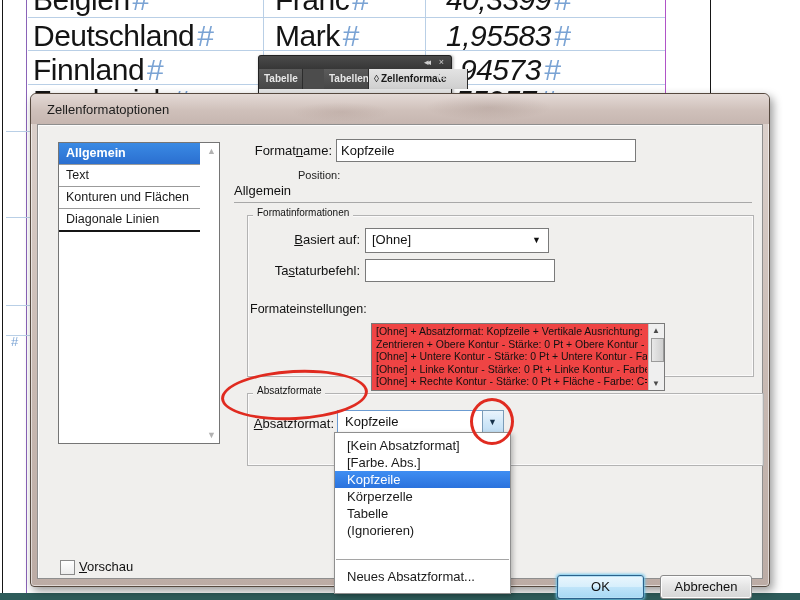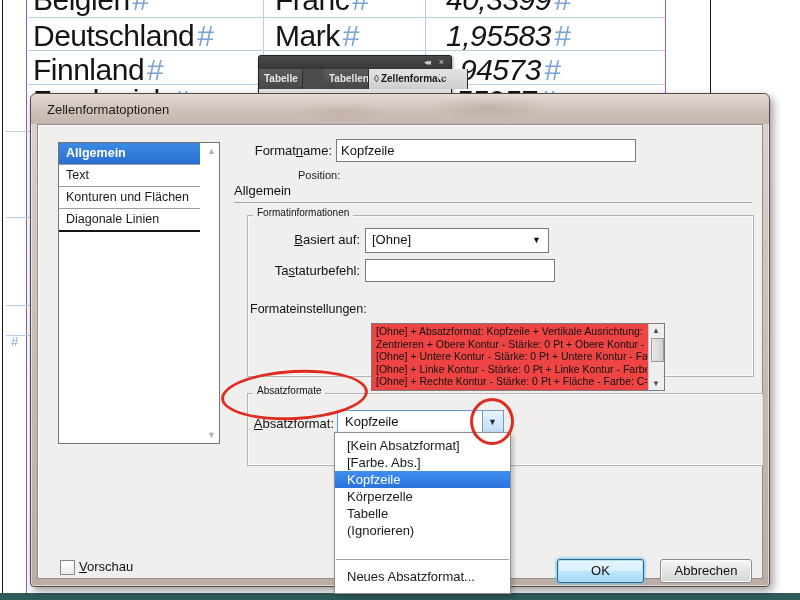--- a/index.html
+++ b/index.html
@@ -111,21 +111,21 @@
     box-shadow:2px 2px 5px rgba(0,0,0,.25);}
   #dd-items{position:absolute;left:0;top:4px;right:0;}
   .dd-item{height:17px;line-height:17px;font-size:13px;color:#1a1a1a;padding-left:12px;white-space:nowrap;}
   .dd-item.selected{background:linear-gradient(#3f8ef2,#2a72dd);color:#fff;}
   #dd-separator{position:absolute;left:1px;right:1px;bottom:33px;height:1px;background:#a5a5a5;}
   #dd-footer{position:absolute;left:0;right:0;bottom:7px;height:18px;line-height:18px;font-size:13px;color:#1a1a1a;padding-left:12px;}
 
   
   #preview-checkbox{position:absolute;left:22px;top:435px;width:13px;height:13px;background:linear-gradient(#fff,#ececec);border:1px solid #8a8a8a;}
   #preview-label{position:absolute;left:41px;top:434px;}
-  .btn{position:absolute;height:22px;border-radius:3px;font-size:13px;color:#111;text-align:center;line-height:22px;}
+  .btn{position:absolute;height:22px;border-radius:3px;font-size:13px;color:#111;text-align:center;line-height:22px;margin-top:16px;}
   #ok-button{left:519px;top:434px;width:85px;background:linear-gradient(#eaf6fd,#d7effc 48%,#bfe4f9 52%,#a6d9f4);
     border:1px solid #2c628b;box-shadow:0 0 3px 1px #6fc7ee, inset 0 0 0 1px #b6e0f5;}
   #cancel-button{left:622px;top:434px;width:90px;background:linear-gradient(#f7f7f7,#e4e4e4 48%,#d6d6d6);
     border:1px solid #8b8b8b;box-shadow:inset 0 0 0 1px #fdfdfd;}
 </style>
 </head>
 <body>
 
 <div id="doc-layer" class="abs">
   <div class="vline" style="left:2px;height:594px;background:#161616;"></div>

